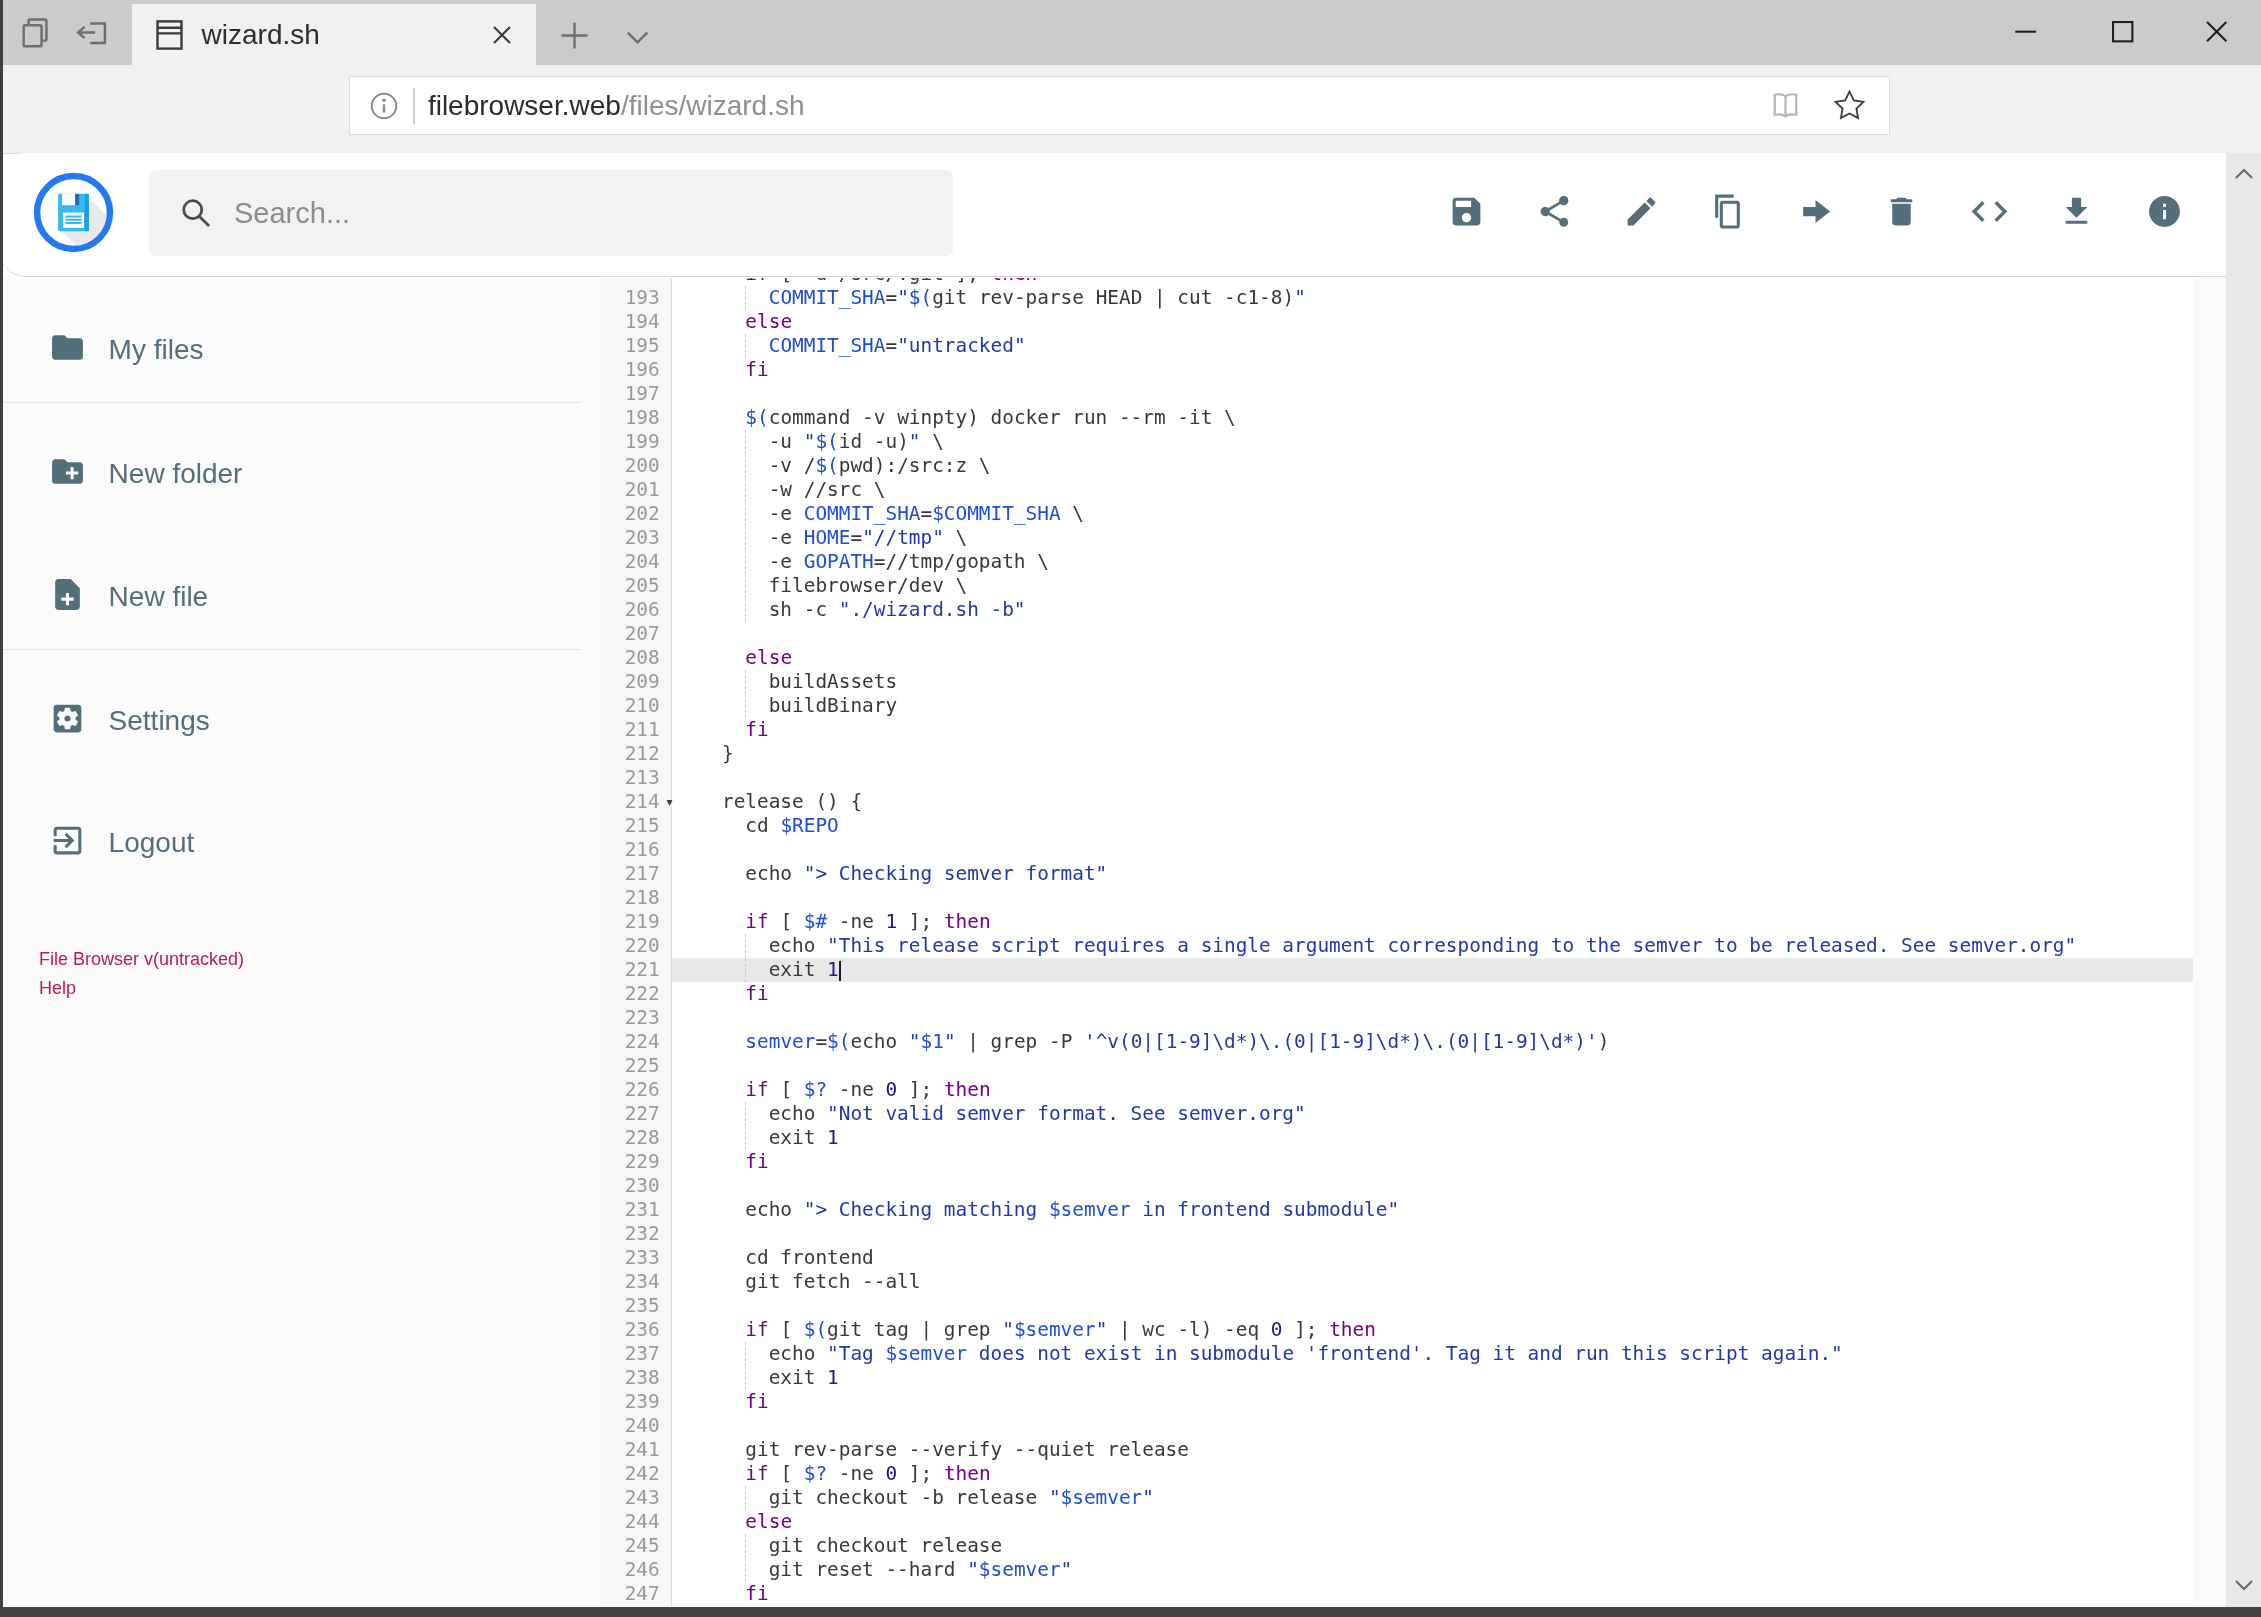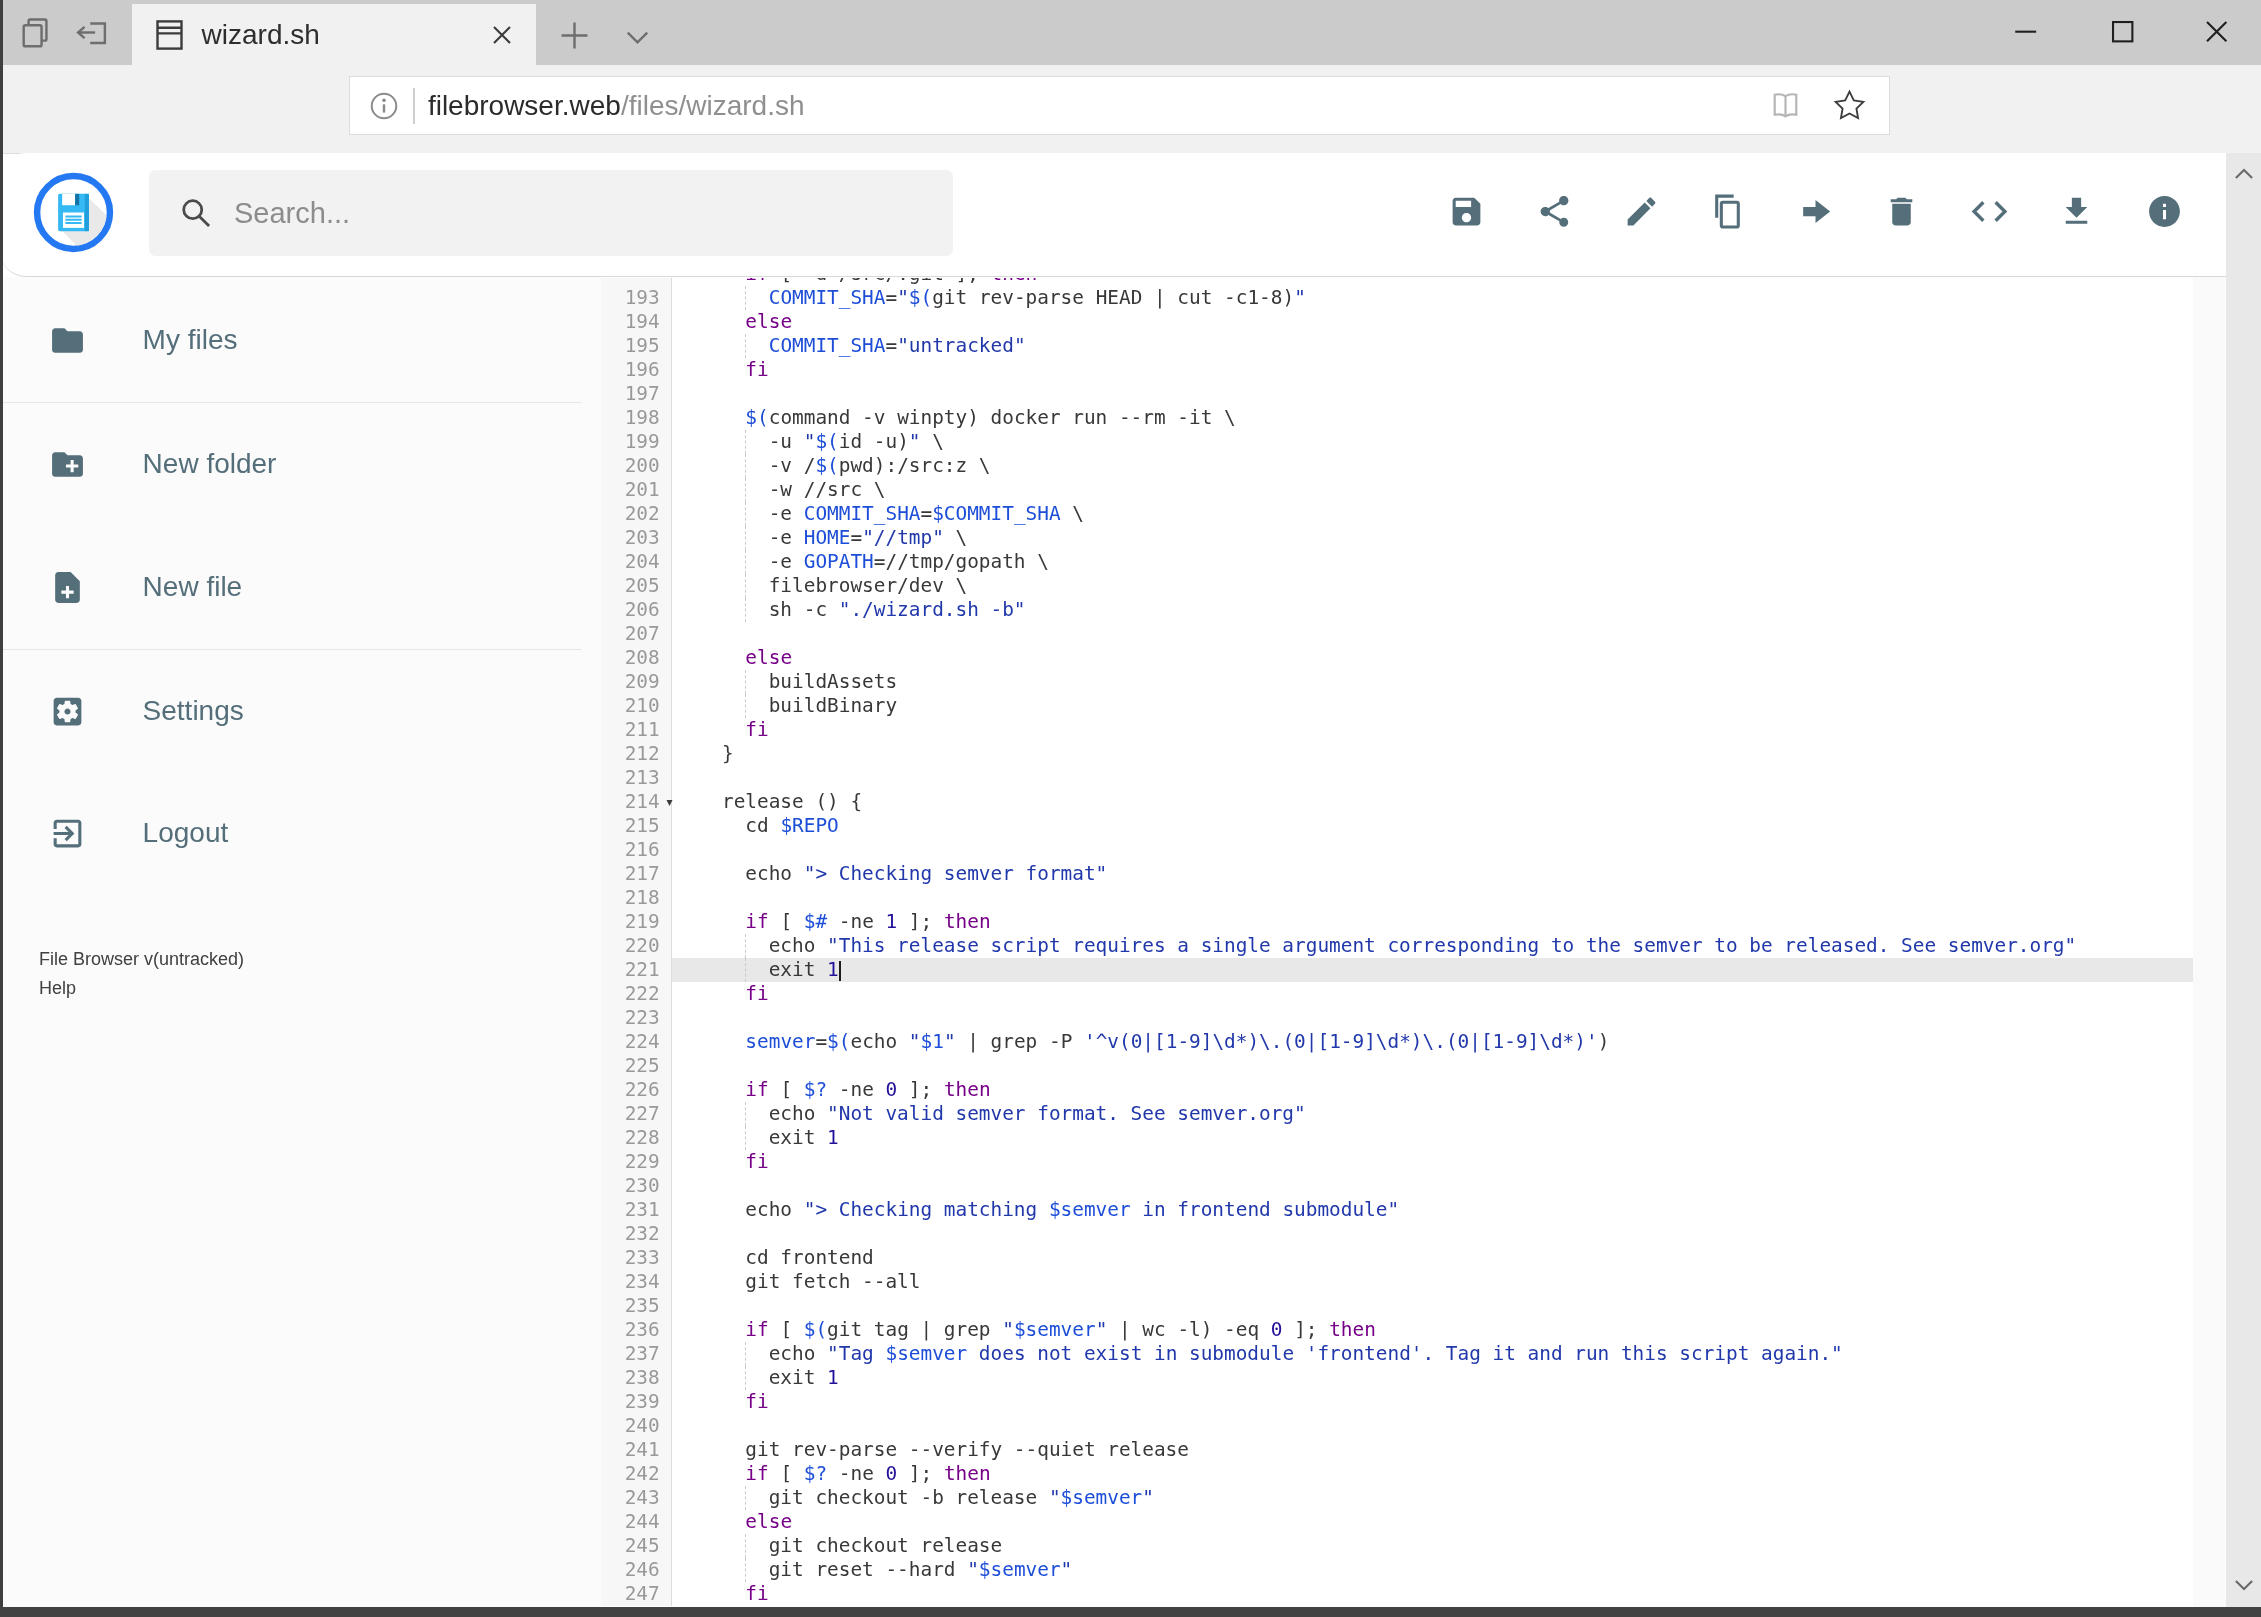--- a/index.html
+++ b/index.html
@@ -25,25 +25,25 @@
   #url-host{color:#2b2b2b;}
   #url-path{color:#8f8f8f;}
   
   #appheader{position:absolute;left:0;top:153px;width:2261px;height:124px;background:#fff;border-bottom:0.8px solid #d8d8d8;box-sizing:border-box;z-index:5;border-radius:26px;}
   #searchbox{position:absolute;left:149px;top:17px;width:804px;height:86px;background:#f2f2f2;border-radius:6.5px;display:flex;align-items:center;}
   #search-input{border:none;outline:none;background:transparent;font-size:29px;color:#555;margin-left:18px;flex:1;font-family:"Liberation Sans",sans-serif;}
   #search-input::placeholder{color:#8c8c8c;}
   .hdr-action{position:absolute;top:40px;width:37px;height:37px;cursor:pointer;}
   
   #sidebar{position:absolute;left:0;top:277px;width:601px;height:1330px;background:#fbfbfb;}
-  .sb-item{position:absolute;left:0;width:601px;height:52px;display:flex;align-items:center;cursor:pointer;gap:34px;}
+  .sb-item{position:absolute;left:0;width:601px;height:52px;display:flex;align-items:flex-end;cursor:pointer;}
   .sb-item .sb-ic{margin-left:49px;width:37px;height:37px;}
   .sb-item .sb-label{margin-left:22.6px;font-size:28px;color:#546e7a;}
   .sb-div{position:absolute;left:0;width:581px;height:0.8px;background:#e6e6e6;}
-  #sb-footer{position:absolute;left:39px;top:668px;font-size:18px;color:#404040;line-height:29px;}
+  #sb-footer{position:absolute;left:39px;top:668px;font-size:18px;color:#be185d;line-height:29px;}
   
   #editor{position:absolute;left:601px;top:278px;width:1625px;height:1330px;background:#fff;overflow:hidden;}
   .row{position:relative;height:24px;display:flex;font-family:"DejaVu Sans Mono","Liberation Mono",monospace;font-size:19.4px;line-height:24px;}
   .row .gut{flex:none;width:71px;background:#f7f7f7;border-right:0.8px solid #dcdcdc;box-sizing:border-box;color:#999;text-align:right;padding-right:11.3px;position:relative;}
   .row .code{flex:1;white-space:pre;padding-left:50px;position:relative;color:#383838;}
   .row.active .code{background:#e8e8e8;}
   .row.partial{height:8px;overflow:hidden;}
   .row.partial .code,.row.partial .gut{margin-top:-16px;height:24px;}
   .guide{position:absolute;left:73px;top:0;bottom:0;border-left:0.8px dashed #c9c9c9;}
   .tk-p{color:#383838;} .tk-k{color:#770088;text-align:center;} .tk-v{color:#1d4ed8;} .tk-s{color:#2138ab;} .tk-n{color:#221199;}

